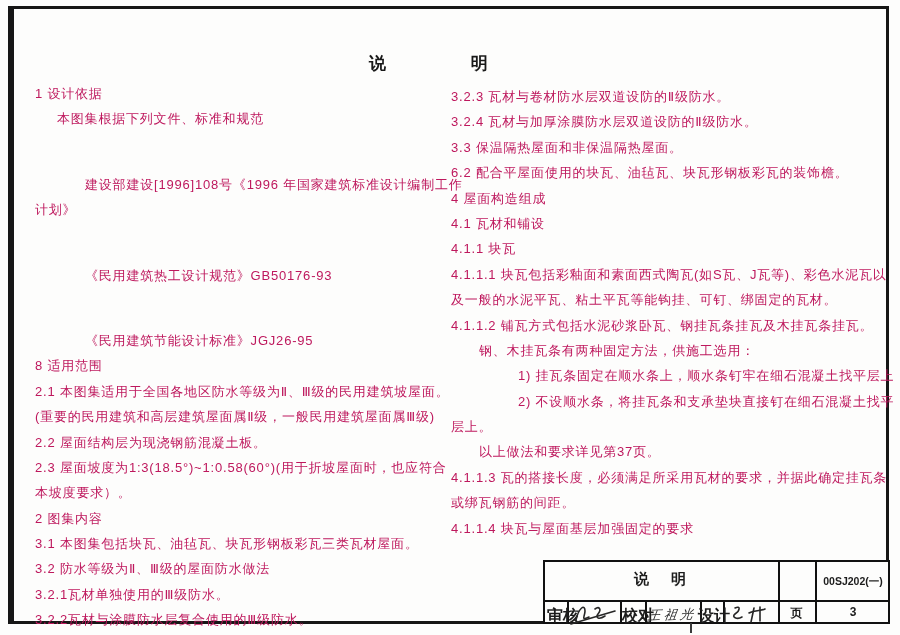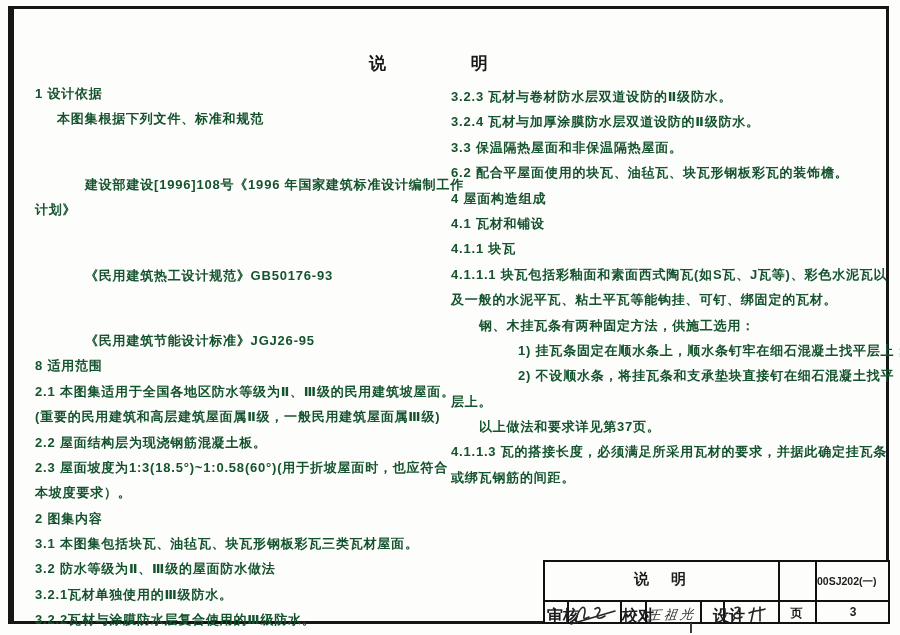--- a/index.html
+++ b/index.html
@@ -15,40 +15,40 @@
     position:absolute;box-sizing:border-box;
     left:8px;top:6px;width:881px;height:618px;
     border:3px solid #161616;border-left-width:6px;
     background:transparent;
   }
   .doc-title{
     position:absolute;left:369px;top:52px;margin:0;
     font-size:17px;font-weight:bold;letter-spacing:2px;word-spacing:76px;
     white-space:nowrap;color:#181818;
   }
-  .col{position:absolute;font-size:13px;font-weight:bold;letter-spacing:0.8px;color:#14532d;}
+  .col{position:absolute;font-size:13px;font-weight:normal;letter-spacing:0.8px;color:#be185d;}
   .col .line{line-height:25.4px;height:25.4px;white-space:nowrap;}
   .col-left{left:35px;top:81px;width:410px;}
   .col-right{left:451px;top:84px;width:437px;}
   .col-left .i1{padding-left:22px;}
   .col-left .i2{padding-left:50px;margin-top:40px;}
   .col-right .i1{padding-left:28px;}
   .col-right .i2{padding-left:67px;}
 
   
   .tblock{
     position:absolute;left:543px;top:560px;width:347px;height:64px;
     box-sizing:border-box;border:2px solid #111;background:#fdfdfc;
   }
   .tb-hdiv{position:absolute;left:0;right:0;top:38px;height:2px;background:#111;}
   .tb-v{position:absolute;top:0;bottom:0;width:2px;background:#111;}
   .tb-vb{position:absolute;top:40px;bottom:0;width:2px;background:#111;}
   .tb-cell{position:absolute;white-space:nowrap;overflow:visible;}
   .tb-title{left:0;width:233px;top:8px;text-align:center;font-size:15px;font-weight:bold;letter-spacing:3px;word-spacing:12px;}
-  .tb-atlas{left:272px;width:72px;top:13px;text-align:left;font-size:10.5px;font-weight:bold;letter-spacing:0;}
+  .tb-atlas{left:272px;width:72px;top:13px;text-align:center;font-size:10.5px;font-weight:bold;letter-spacing:0;}
   .tb-label{top:44px;font-size:16px;font-weight:bold;letter-spacing:0;text-align:center;}
   .tb-page-label{left:233px;width:37px;top:43px;text-align:center;font-size:12px;font-weight:bold;}
   .tb-page-num{left:272px;width:72px;top:43px;text-align:center;font-size:12px;font-weight:bold;}
   .sig-text{
     position:absolute;left:103px;top:44px;font-size:13px;font-weight:500;
     font-style:italic;letter-spacing:3px;transform:skewX(-10deg) rotate(-2deg);
     color:#2a2a2a;white-space:nowrap;
   }
   .sig-svg{position:absolute;overflow:visible;}
   .sig-svg path{stroke:#262626;stroke-width:1.6;fill:none;stroke-linecap:round;}
@@ -84,45 +84,47 @@
   <div class="col col-right">
       <div class="line i0">3.2.3 瓦材与卷材防水层双道设防的Ⅱ级防水。</div>
       <div class="line i0">3.2.4 瓦材与加厚涂膜防水层双道设防的Ⅱ级防水。</div>
       <div class="line i0">3.3 保温隔热屋面和非保温隔热屋面。</div>
       <div class="line i0">6.2 配合平屋面使用的块瓦、油毡瓦、块瓦形钢板彩瓦的装饰檐。</div>
       <div class="line i0">4 屋面构造组成</div>
       <div class="line i0">4.1 瓦材和铺设</div>
       <div class="line i0">4.1.1 块瓦</div>
       <div class="line i0">4.1.1.1 块瓦包括彩釉面和素面西式陶瓦(如S瓦、J瓦等)、彩色水泥瓦以</div>
       <div class="line i0">及一般的水泥平瓦、粘土平瓦等能钩挂、可钉、绑固定的瓦材。</div>
+      <div class="line i0">4.1.1.2 铺瓦方式包括水泥砂浆卧瓦、钢挂瓦条挂瓦及木挂瓦条挂瓦。</div>
       <div class="line i1">钢、木挂瓦条有两种固定方法，供施工选用：</div>
       <div class="line i2">1) 挂瓦条固定在顺水条上，顺水条钉牢在细石混凝土找平层上；</div>
       <div class="line i2">2) 不设顺水条，将挂瓦条和支承垫块直接钉在细石混凝土找平</div>
       <div class="line i0">层上。</div>
       <div class="line i1">以上做法和要求详见第37页。</div>
       <div class="line i0">4.1.1.3 瓦的搭接长度，必须满足所采用瓦材的要求，并据此确定挂瓦条</div>
       <div class="line i0">或绑瓦钢筋的间距。</div>
+      <div class="line i0">4.1.1.4 块瓦与屋面基层加强固定的要求</div>
     </div>
 
   <div class="tblock">
     <div class="tb-hdiv"></div>
     <div class="tb-v" style="left:233px"></div>
     <div class="tb-v" style="left:270px"></div>
     <div class="tb-vb" style="left:22px"></div>
     <div class="tb-vb" style="left:75px"></div>
     <div class="tb-vb" style="left:100px"></div>
     <div class="tb-vb" style="left:155px"></div>
     <div class="tb-vb" style="left:178px"></div>
 
     <div class="tb-cell tb-title">说 明</div>
     <div class="tb-cell tb-atlas">00SJ202(一)</div>
 
     <div class="tb-cell tb-label" style="left:2px;width:20px">审核</div>
     <div class="tb-cell tb-label" style="left:77px;width:22px">校对</div>
-    <div class="tb-cell tb-label" style="left:168px;width:24px">设计</div>
+    <div class="tb-cell tb-label" style="left:153px;width:24px">设计</div>
     <div class="tb-cell tb-page-label">页</div>
     <div class="tb-cell tb-page-num">3</div>
 
     <svg class="sig-svg" style="left:23px;top:40px" width="52" height="24" viewBox="0 0 52 24">
       <path d="M8 18 C11 5 17 2 17 9 C17 15 12 19 21 15"></path>
       <path d="M27 7 C31 4 34 7 30 12 C27 16 31 18 37 14"></path>
       <path d="M3 22 L47 9"></path>
     </svg>
     <div class="sig-text">王祖光</div>
     <svg class="sig-svg" style="left:182px;top:42px" width="46" height="20" viewBox="0 0 46 20">

